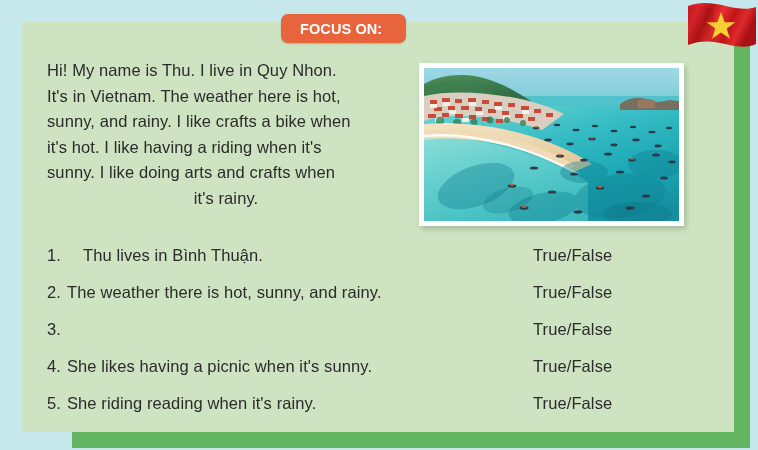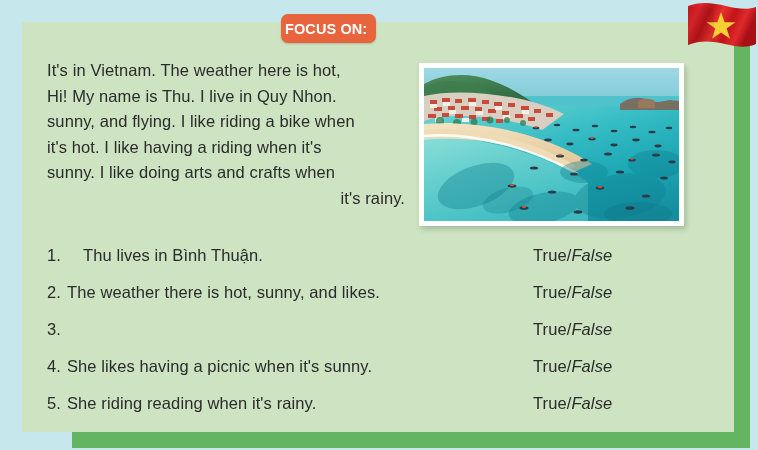--- a/index.html
+++ b/index.html
@@ -35,21 +35,21 @@
     height: 410px;
     background: #cde3c1;
   }
 
   
   .focus-banner {
     position: absolute;
     left: 281px;
     top: 14px;
     height: 29px;
-    padding: 0 4px;
+    padding: 0 19px;
     background: #e8643c;
     border-radius: 7px;
     display: flex;
     align-items: center;
     box-shadow: 0 1px 2px rgba(0,0,0,0.18);
     z-index: 6;
   }
   .focus-banner .ftext {
     color: #ffffff;
     font-size: 14.5px;
@@ -74,21 +74,21 @@
     position: absolute;
     left: 47px;
     top: 58px;
     width: 358px;
     font-size: 16.5px;
     line-height: 25.5px;
     color: #2b2b2b;
     text-align: justify;
     letter-spacing: 0.1px;
   }
-  .passage .lastline { text-align: right; }
+  .passage .lastline { text-align: center; }
 
   
   .photo-frame {
     position: absolute;
     left: 419px;
     top: 63px;
     width: 265px;
     height: 163px;
     background: #ffffff;
     padding: 5px;
@@ -128,21 +128,21 @@
     position: absolute;
     left: 486px;
     top: 0;
     font-size: 16.5px;
     color: #2b2b2b;
     letter-spacing: 0.1px;
     white-space: nowrap;
   }
   .tf .tf-true { display: inline; }
   .tf .tf-sep  { display: inline; }
-  .tf .tf-false{ display: inline; font-style: italic; }
+  .tf .tf-false{ display: inline; }
 </style>
 </head>
 <body>
 
 <div class="card-shadow"></div>
 
 <div class="card"></div>
 
 <div class="focus-banner">
   <span class="ftext flabel">FOCUS ON:</span>
@@ -166,23 +166,23 @@
     </defs>
     <path d="M4,6 C16,1 30,3 42,6 C54,9 64,10 72,7 L72,44 C64,48 53,47 41,44 C29,41 16,40 4,45 Z" fill="url(#flagwave)"></path>
     <g clip-path="url(#flagclip)">
       <polygon points="37,12 40.6,22.2 51.4,22.2 42.7,28.5 46.0,38.8 37,32.5 28.0,38.8 31.3,28.5 22.6,22.2 33.4,22.2" fill="#f5d033"></polygon>
       <path d="M0,10 C10,4 22,6 30,9 L30,50 C22,46 10,45 0,50 Z" fill="#000" opacity="0.07"></path>
     </g>
   </svg>
 </div>
 
 <div class="passage">
+  <div>Hi! My name is Thu. I live in Quy Nhon.</div>
   <div>It's in Vietnam. The weather here is hot,</div>
-  <div>Hi! My name is Thu. I live in Quy Nhon.</div>
-  <div>sunny, and flying. I like riding a bike when</div>
+  <div>sunny, and rainy. I like crafts a bike when</div>
   <div>it's hot. I like having a riding when it's</div>
   <div>sunny. I like doing arts and crafts when</div>
   <div class="lastline">it's rainy.</div>
 </div>
 
 <div class="photo-frame">
   <div class="photo">
     <svg viewBox="0 0 255 153" preserveAspectRatio="none" xmlns="http://www.w3.org/2000/svg">
       <defs>
         <linearGradient id="sky" x1="0" y1="0" x2="0" y2="1">
@@ -345,21 +345,21 @@
     <span class="q-text q-num">1.</span>
     <span class="q-text" style="margin-left:22px">Thu lives in Bình Thuận.</span>
     <span class="tf">
       <span class="tf-true">True</span><span class="tf-sep">/</span><span class="tf-false">False</span>
       
     </span>
   </div>
 
   <div class="q-row">
     <span class="q-text q-num">2.</span>
-    <span class="q-text" style="margin-left:6px">The weather there is hot, sunny, and likes.</span>
+    <span class="q-text" style="margin-left:6px">The weather there is hot, sunny, and rainy.</span>
     <span class="tf">
       <span class="tf-true">True</span><span class="tf-sep">/</span><span class="tf-false">False</span>
     </span>
   </div>
 
   <div class="q-row">
     <span class="q-text q-num">3.</span>
     <span class="tf">
       <span class="tf-true">True</span><span class="tf-sep">/</span><span class="tf-false">False</span>
     </span>

